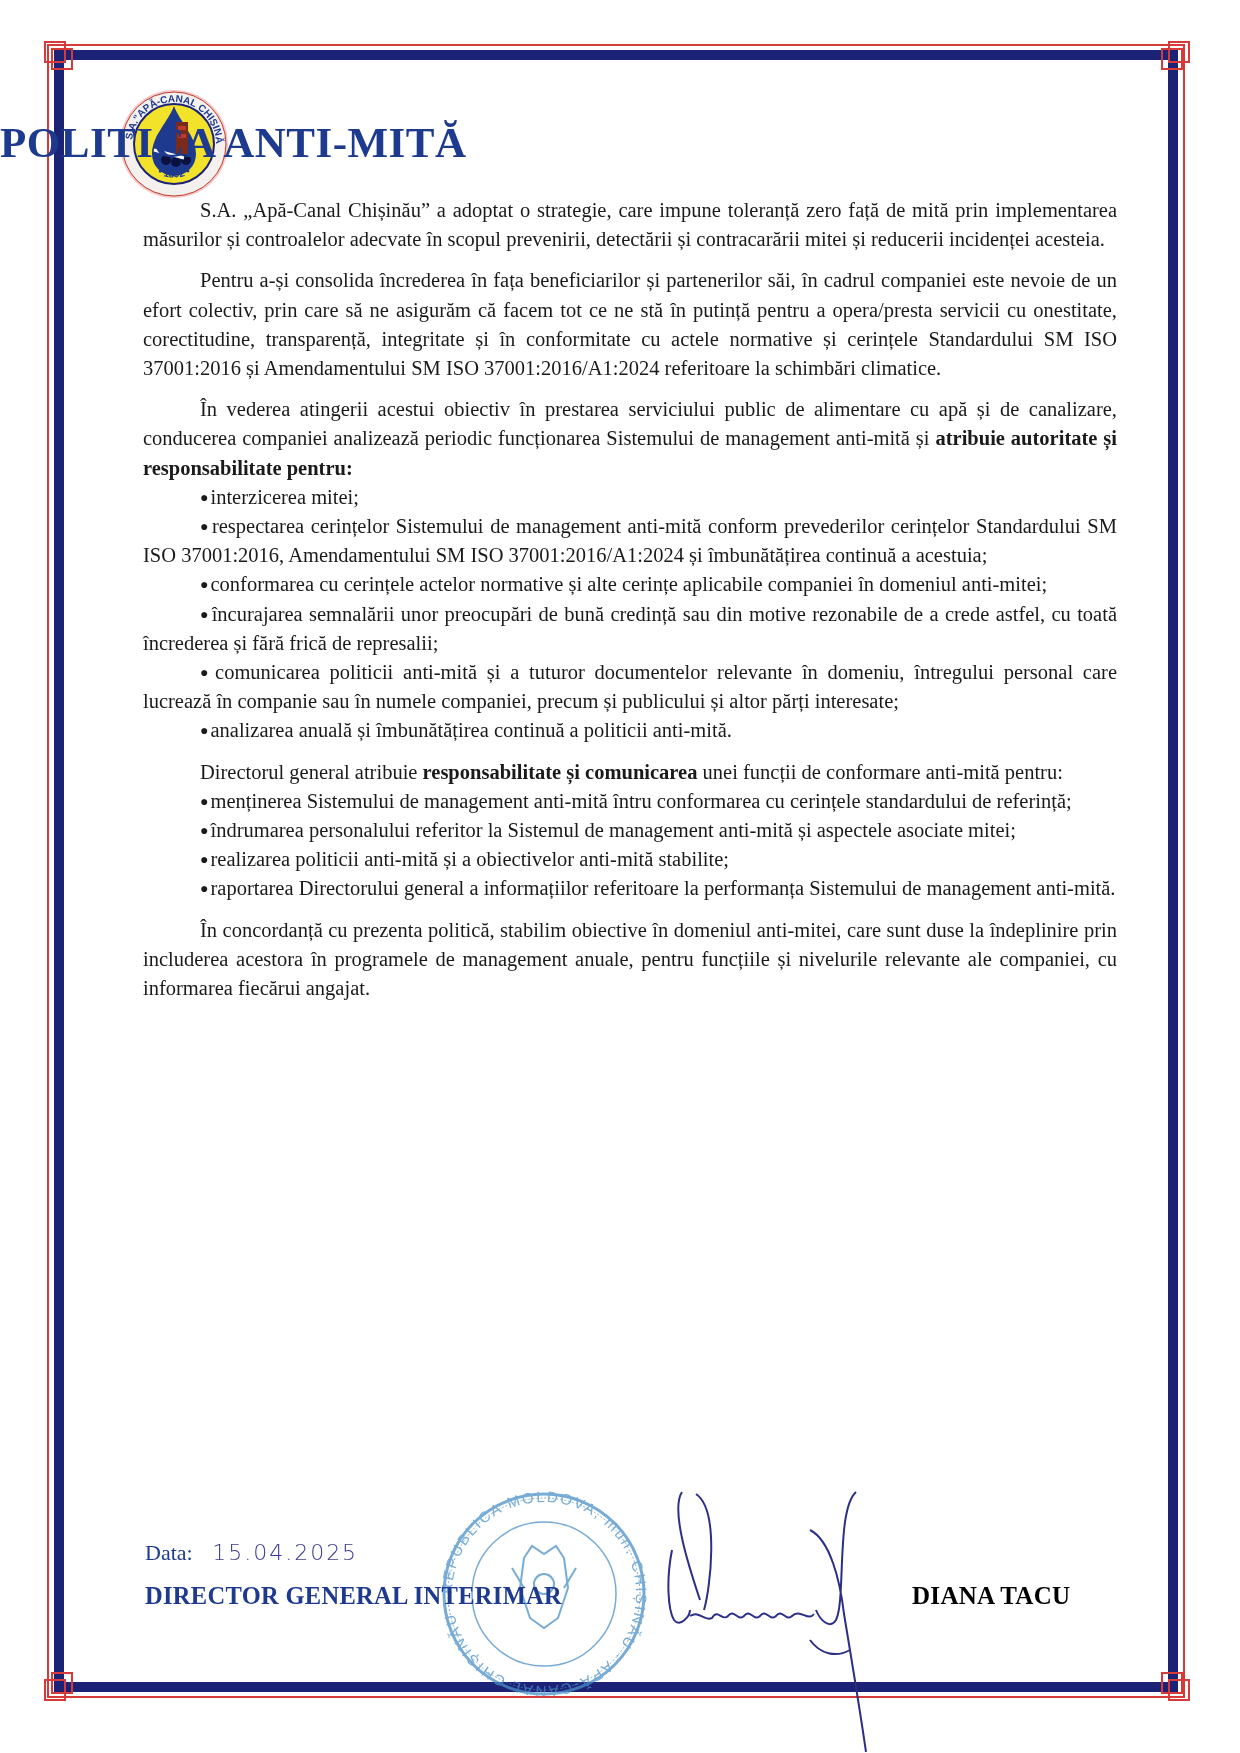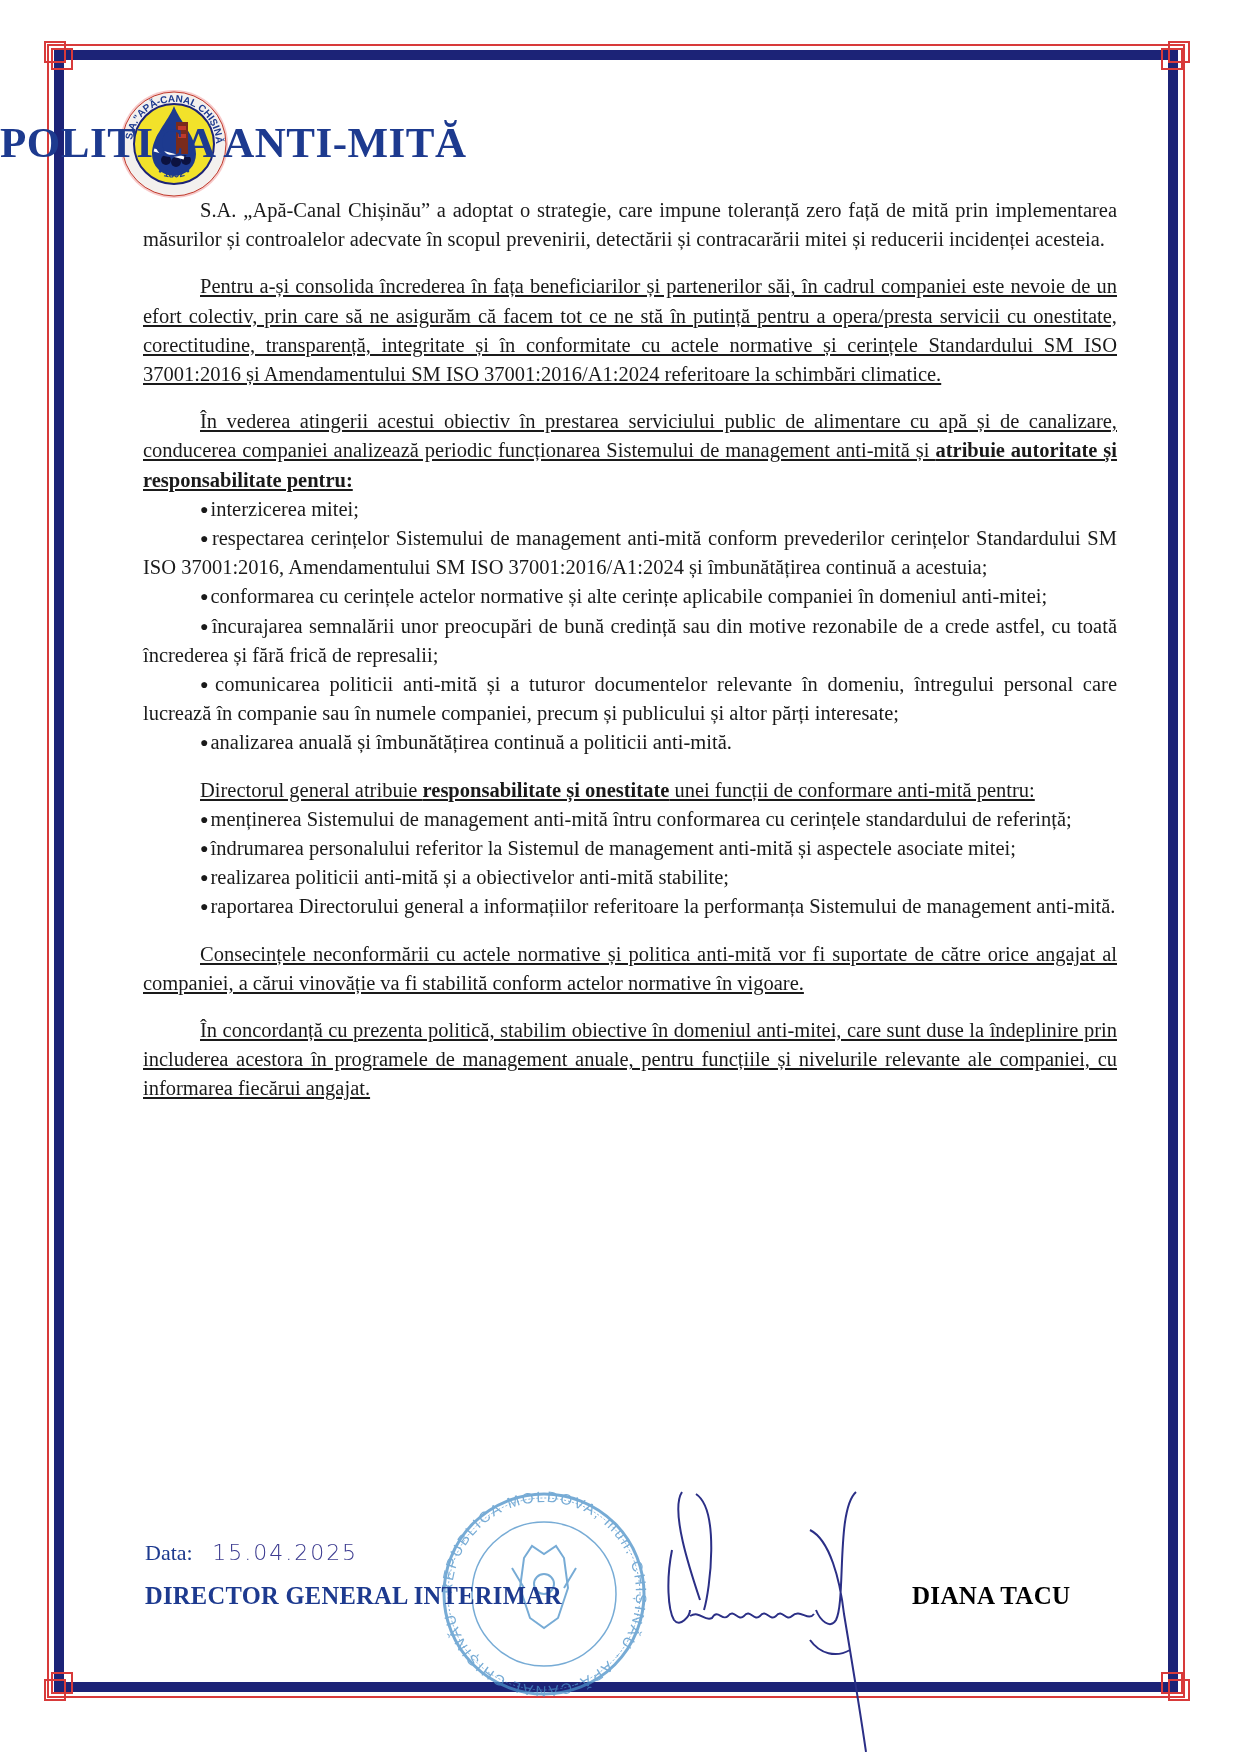--- a/index.html
+++ b/index.html
@@ -22,21 +22,21 @@
 
   
   .title { position:absolute; left:0; right:0; top:118px; text-align:left;
            font-size:43px; font-weight:bold; color:#1d3a8f; letter-spacing:0.5px;
            font-family:"Liberation Serif", serif; }
 
   
   .body { position:absolute; left:143px; top:196px; width:974px;
           font-size:20.5px; line-height:29.2px; text-align:justify; }
   .body p { margin:0; text-indent:57px; }
-  .body p.gap { margin-top:18px;text-decoration:underline; }
+  .body p.gap { margin-top:12px; }
   .body .bullet { margin:0; text-indent:57px; }
   .dot { font-size:14px; vertical-align:2px; margin-right:2px; }
   b { font-weight:bold; }
 
   
   .date-row { position:absolute; left:145px; top:1540px; font-size:22px; color:#1d3a8f; }
   .date-label { font-family:"Liberation Serif", serif; }
   .date-val { font-family:"DejaVu Sans", sans-serif; font-size:22px;
               color:#3b3a8f; margin-left:14px; letter-spacing:2px; font-weight:300; }
   .director-title { position:absolute; left:145px; top:1582px; font-size:24.5px; font-weight:bold;
@@ -93,30 +93,29 @@
 
   <div>
     <p class="bullet"><span class="dot">●</span><span>interzicerea mitei;</span></p>
     <p class="bullet"><span class="dot">●</span><span>respectarea cerințelor Sistemului de management anti-mită conform prevederilor cerințelor Standardului SM ISO 37001:2016, Amendamentului SM ISO 37001:2016/A1:2024 și îmbunătățirea continuă a acestuia;</span></p>
     <p class="bullet"><span class="dot">●</span><span>conformarea cu cerințele actelor normative și alte cerințe aplicabile companiei în domeniul anti-mitei;</span></p>
     <p class="bullet"><span class="dot">●</span><span>încurajarea semnalării unor preocupări de bună credință sau din motive rezonabile de a crede astfel, cu toată încrederea și fără frică de represalii;</span></p>
     <p class="bullet"><span class="dot">●</span><span>comunicarea politicii anti-mită și a tuturor documentelor relevante în domeniu,  întregului personal care lucrează în companie sau în numele companiei, precum și publicului și altor părți interesate;</span></p>
     <p class="bullet"><span class="dot">●</span><span>analizarea anuală și îmbunătățirea continuă a politicii anti-mită.</span></p>
   </div>
 
-  <p class="gap"><span>Directorul general atribuie </span><b>responsabilitate și onestitate</b><span> unei funcții de conformare anti-mită pentru:</span></p>
+  <p class="gap"><span>Directorul general atribuie </span><b>responsabilitate și comunicarea</b><span> unei funcții de conformare anti-mită pentru:</span></p>
 
   <div>
     <p class="bullet"><span class="dot">●</span><span>menținerea Sistemului de management anti-mită întru conformarea cu cerințele standardului de referință;</span></p>
     <p class="bullet"><span class="dot">●</span><span>îndrumarea personalului referitor la Sistemul de management anti-mită și aspectele asociate mitei;</span></p>
     <p class="bullet"><span class="dot">●</span><span>realizarea politicii anti-mită și a obiectivelor anti-mită stabilite;</span></p>
     <p class="bullet"><span class="dot">●</span><span>raportarea Directorului general a informațiilor referitoare la performanța Sistemului de management anti-mită.</span></p>
   </div>
 
-  <p class="gap">Consecințele neconformării cu actele normative și politica anti-mită vor fi suportate de către orice angajat al companiei, a cărui vinovăție va fi stabilită conform actelor normative în vigoare.</p>
   <p class="gap">În concordanță cu prezenta politică, stabilim obiective în domeniul anti-mitei, care sunt duse la îndeplinire prin includerea acestora în programele de management anuale, pentru funcțiile și nivelurile relevante ale companiei, cu informarea fiecărui angajat.</p>
 </div>
 
 <svg class="stamp" viewBox="0 0 232 212">
   <defs>
     <path id="stampRing" d="M116 106 m-92 0 a92 92 0 1 1 184 0 a92 92 0 1 1 -184 0"></path>
   </defs>
   <circle cx="116" cy="106" r="100" fill="none" stroke="#4a90c8" stroke-width="3"></circle>
   <circle cx="116" cy="106" r="96" fill="none" stroke="#4a90c8" stroke-width="1" stroke-dasharray="2 2"></circle>
   <circle cx="116" cy="106" r="72" fill="none" stroke="#4a90c8" stroke-width="1.5"></circle>

